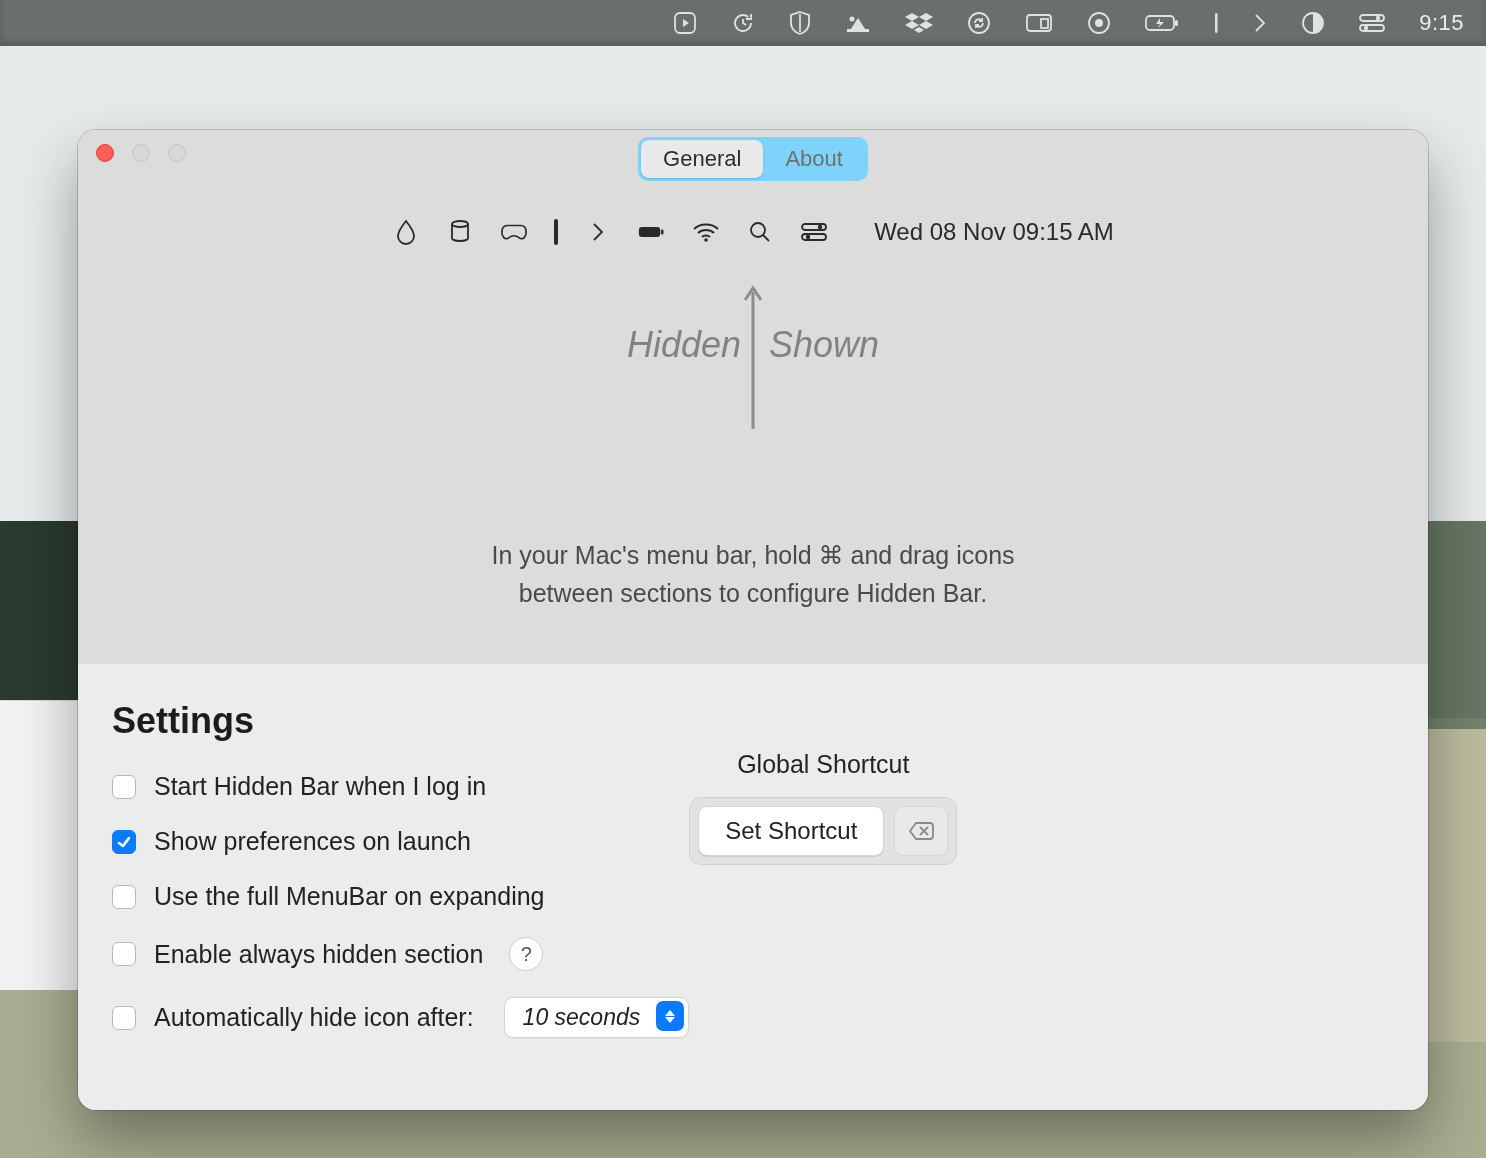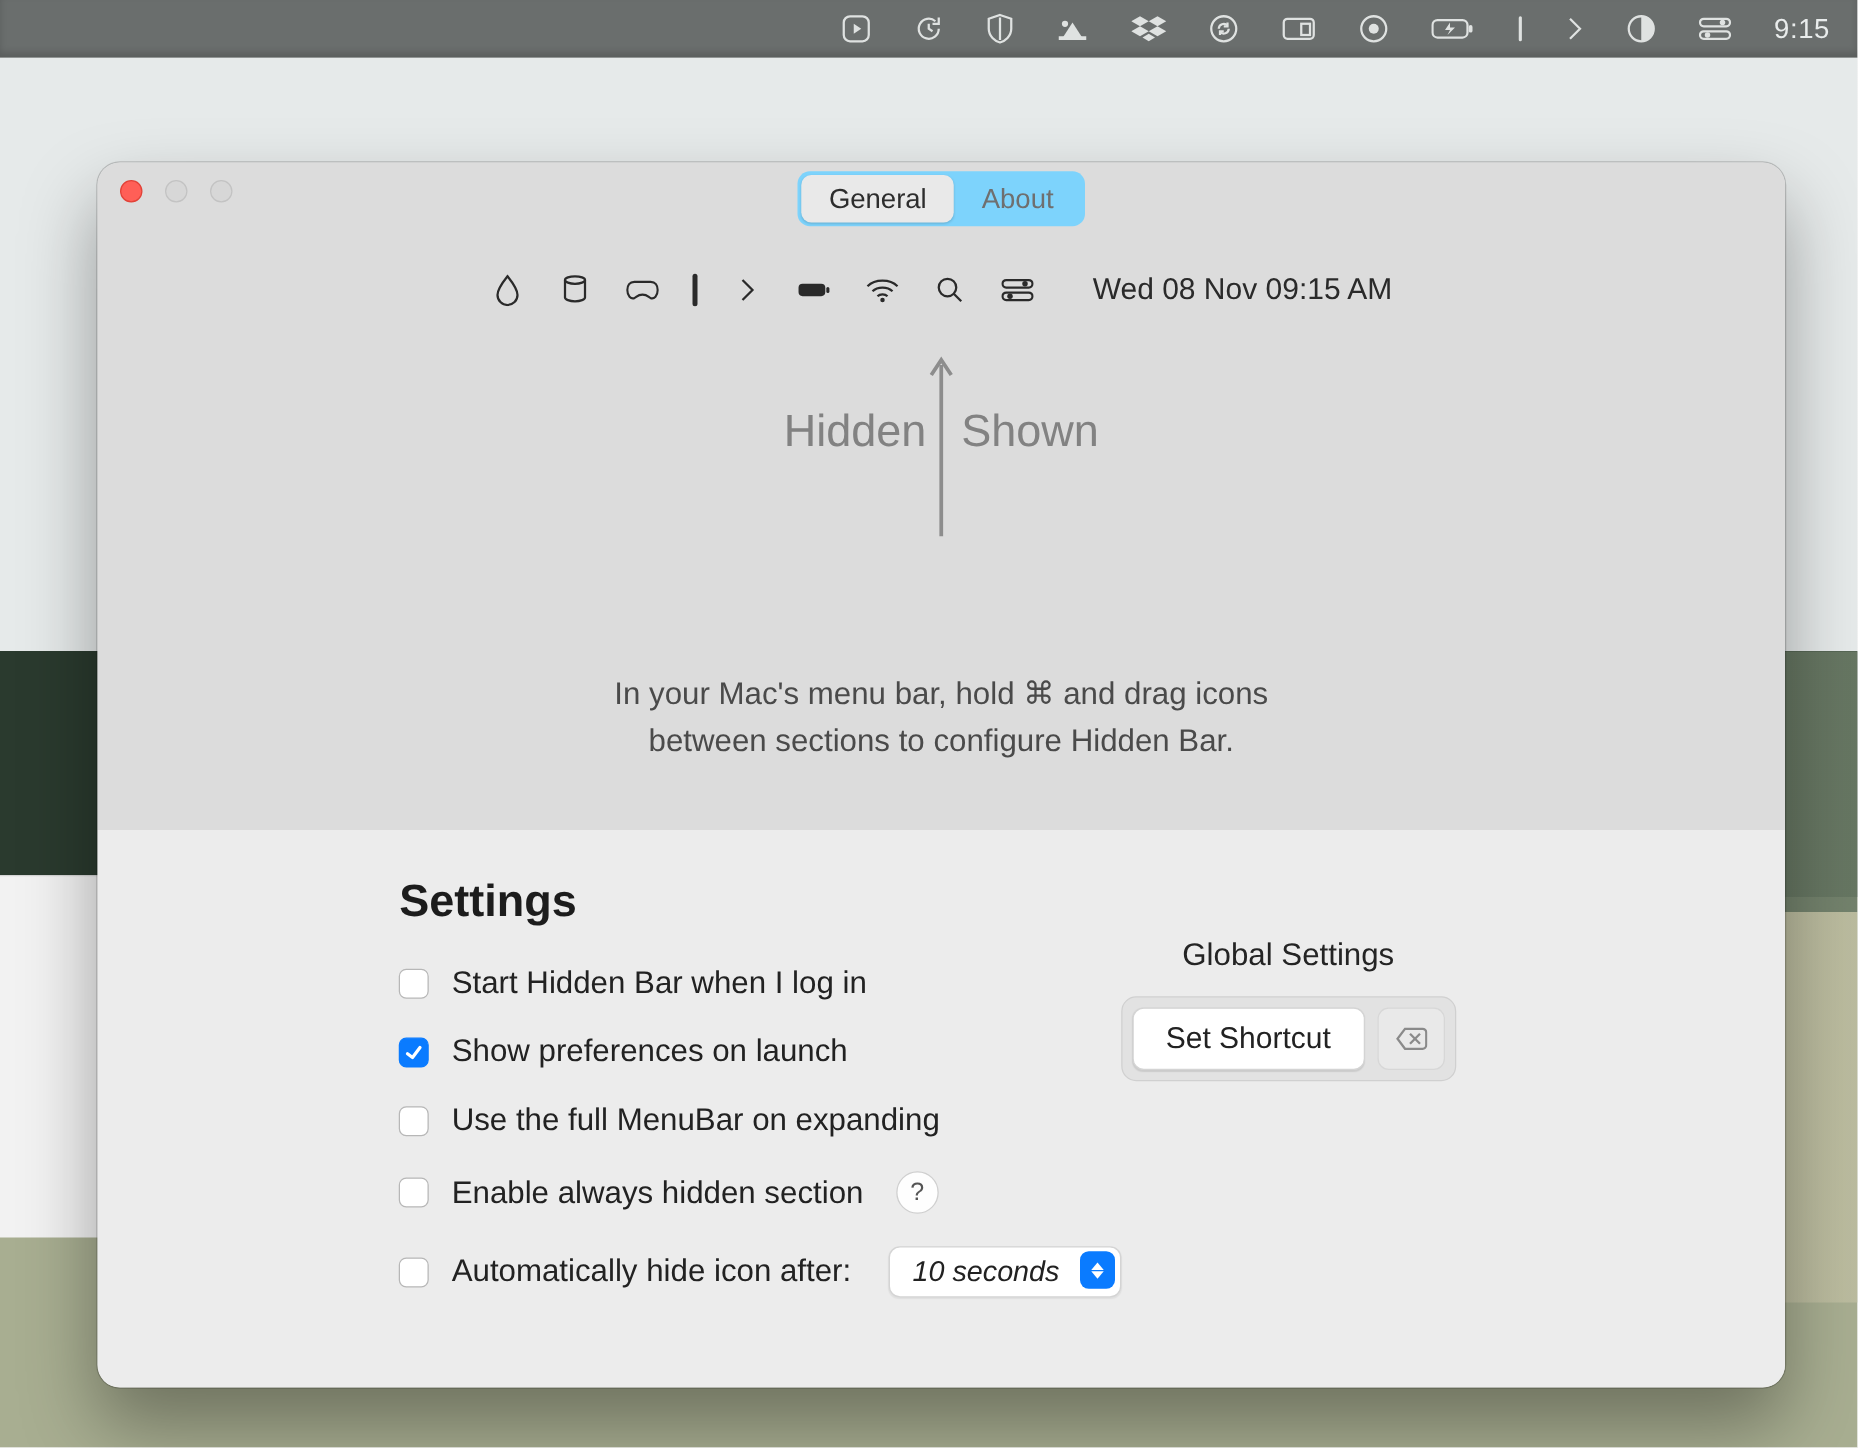--- a/index.html
+++ b/index.html
@@ -86,31 +86,31 @@
   .preview-bar .p-time { font-size:24px; font-weight:500; margin-left:20px; }
 
   .arrow-col {
     margin-top:28px; display:flex; flex-direction:column; align-items:center;
     position:relative; height:170px; width:500px;
   }
   .arrow-svg { position:absolute; left:50%; top:0; transform:translateX(-50%); }
   .hs-labels {
     position:absolute; top:50px; left:0; right:0;
     display:flex; justify-content:center; gap:28px;
-    font-size:36px; color:#828282; font-weight:500;
+    font-size:36px; color:#828282; font-weight:500;font-style:italic;
   }
 
   .instruction {
     margin-top:auto; margin-bottom:52px; text-align:center;
     font-size:25px; line-height:1.5; color:#4a4a4a; max-width:760px;
   }
 
   .settings-pane {
     background:#ececec; padding:36px 16px 50px 34px;
-    display:flex; justify-content:center; align-items:flex-start;
+    display:flex; justify-content:flex-start; align-items:flex-start;
     height:calc(100% - 58px - 476px);
   }
   .settings-pane h2 { font-size:36px; font-weight:800; color:#1c1c1c; margin-bottom:30px; }
 
   .opts { display:flex; flex-direction:column; gap:26px; }
   .opt-row { display:flex; align-items:center; gap:18px; font-size:25px; color:#222; }
   .chk {
     width:24px; height:24px; border-radius:6px; border:1.5px solid #b7b7b7;
     background:#fff; display:flex; align-items:center; justify-content:center;
     flex-shrink:0;
@@ -399,21 +399,21 @@
             <span class="select-arrows">
               <span class="tri up"></span>
                 <span class="tri dn"></span>
             </span>
           </span>
         </div>
       </div>
     </div>
 
     <div class="shortcut-col">
-      <span class="lbl">Global Settings</span>
+      <span class="lbl">Global Shortcut</span>
       <div class="shortcut-group">
         <span class="shortcut-btn">Set Shortcut</span>
         <span class="shortcut-clear">
           <svg width="26" height="20" viewBox="0 0 26 20">
             <path d="M8 2 H22 a3 3 0 0 1 3 3 V15 a3 3 0 0 1-3 3 H8 L2 10 Z" fill="none" stroke="#8a8a8a" stroke-width="1.8"></path>
             <line x1="12" y1="6" x2="20" y2="14" stroke="#8a8a8a" stroke-width="1.8"></line>
             <line x1="20" y1="6" x2="12" y2="14" stroke="#8a8a8a" stroke-width="1.8"></line>
           </svg>
         </span>
       </div>

